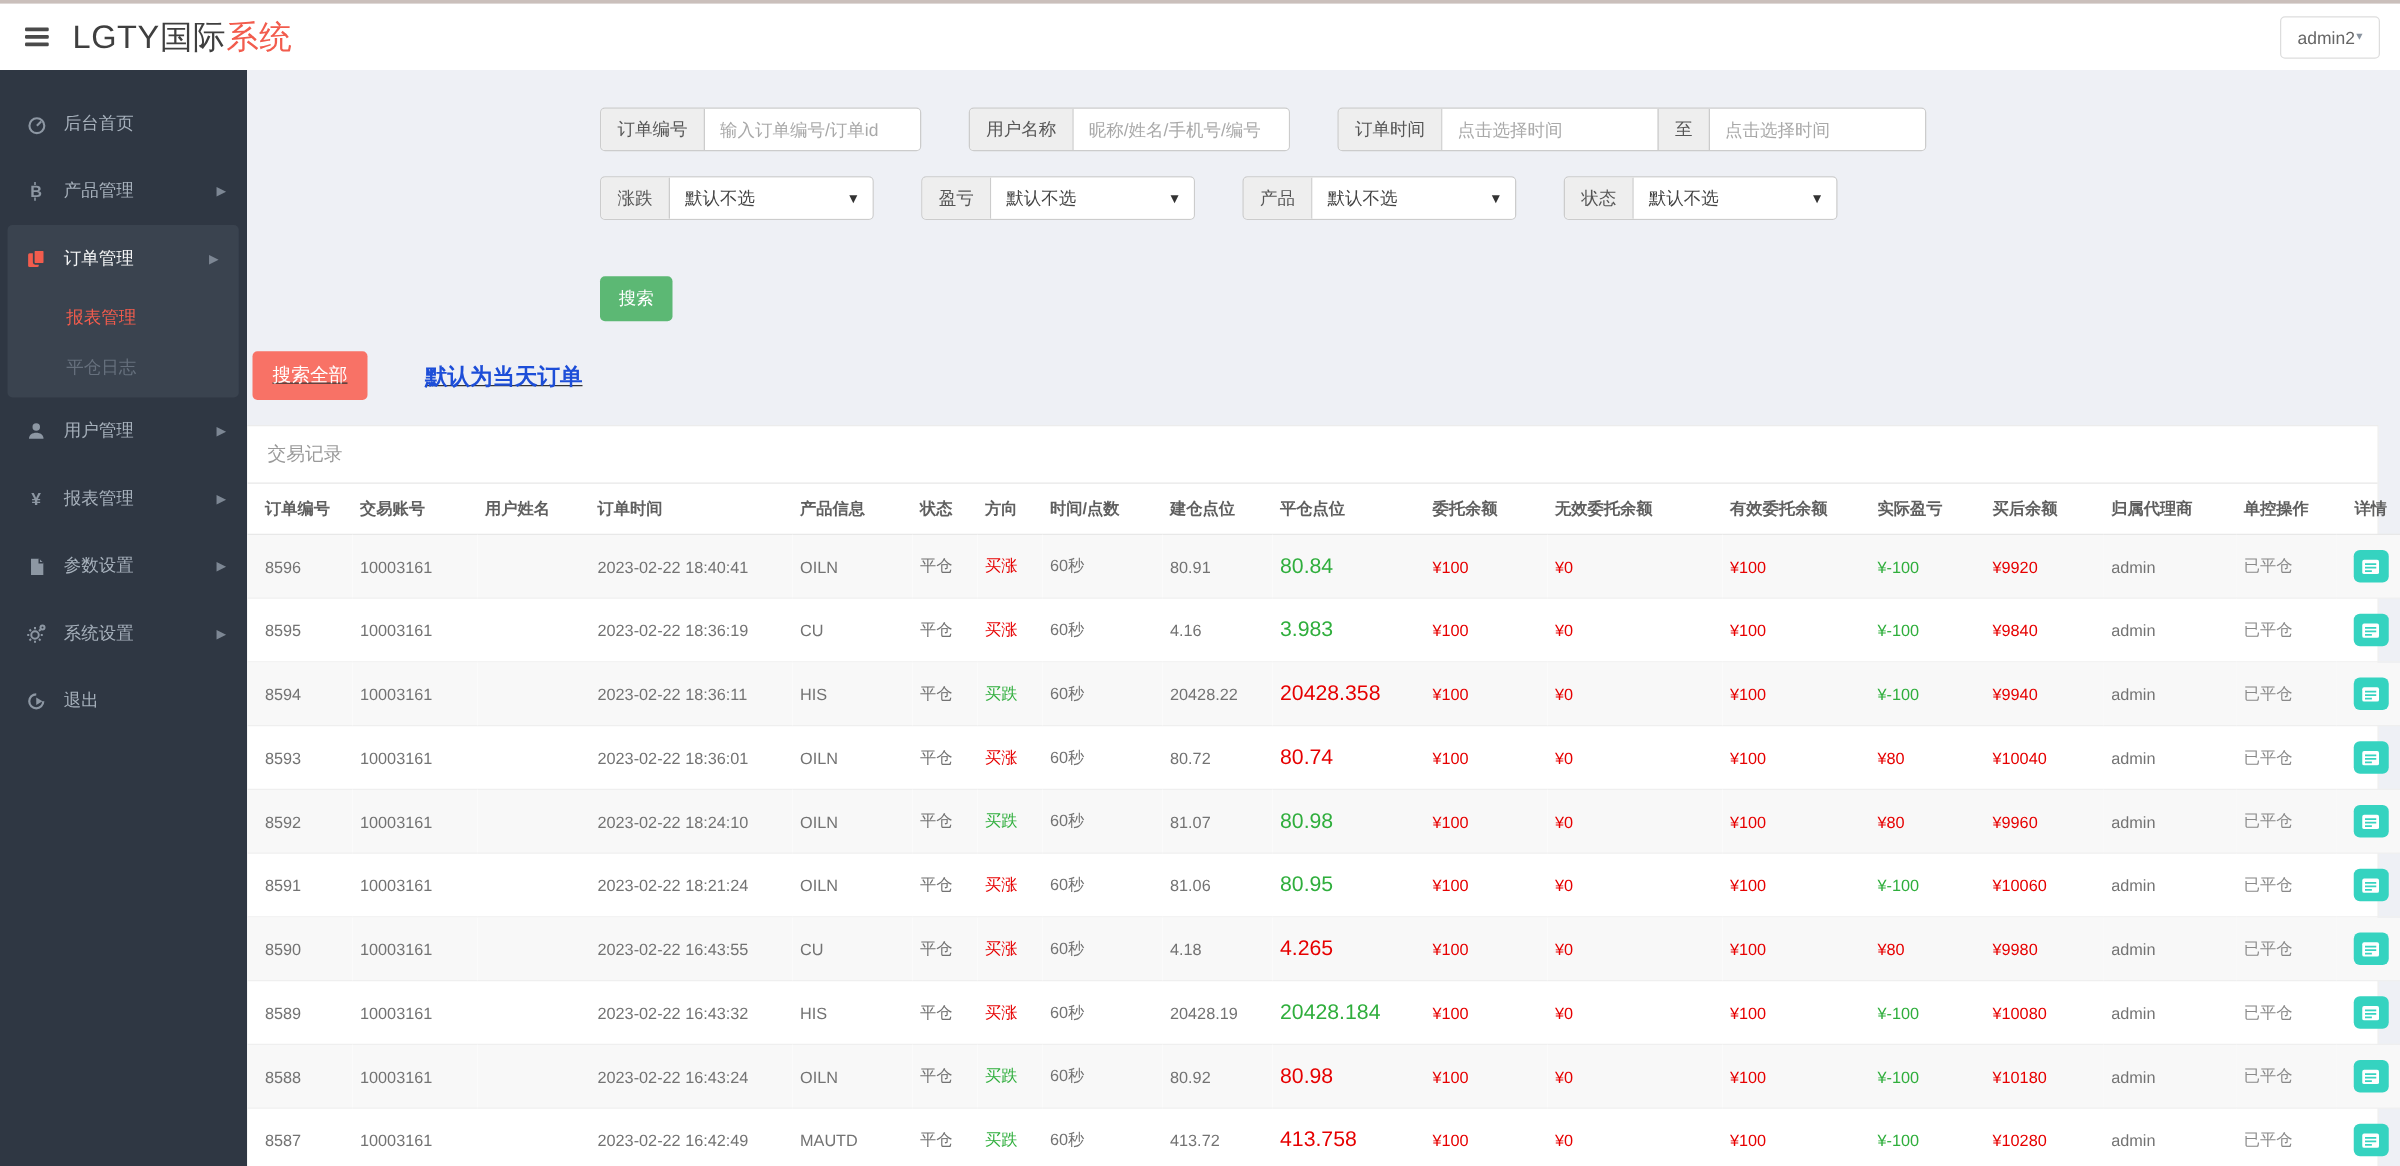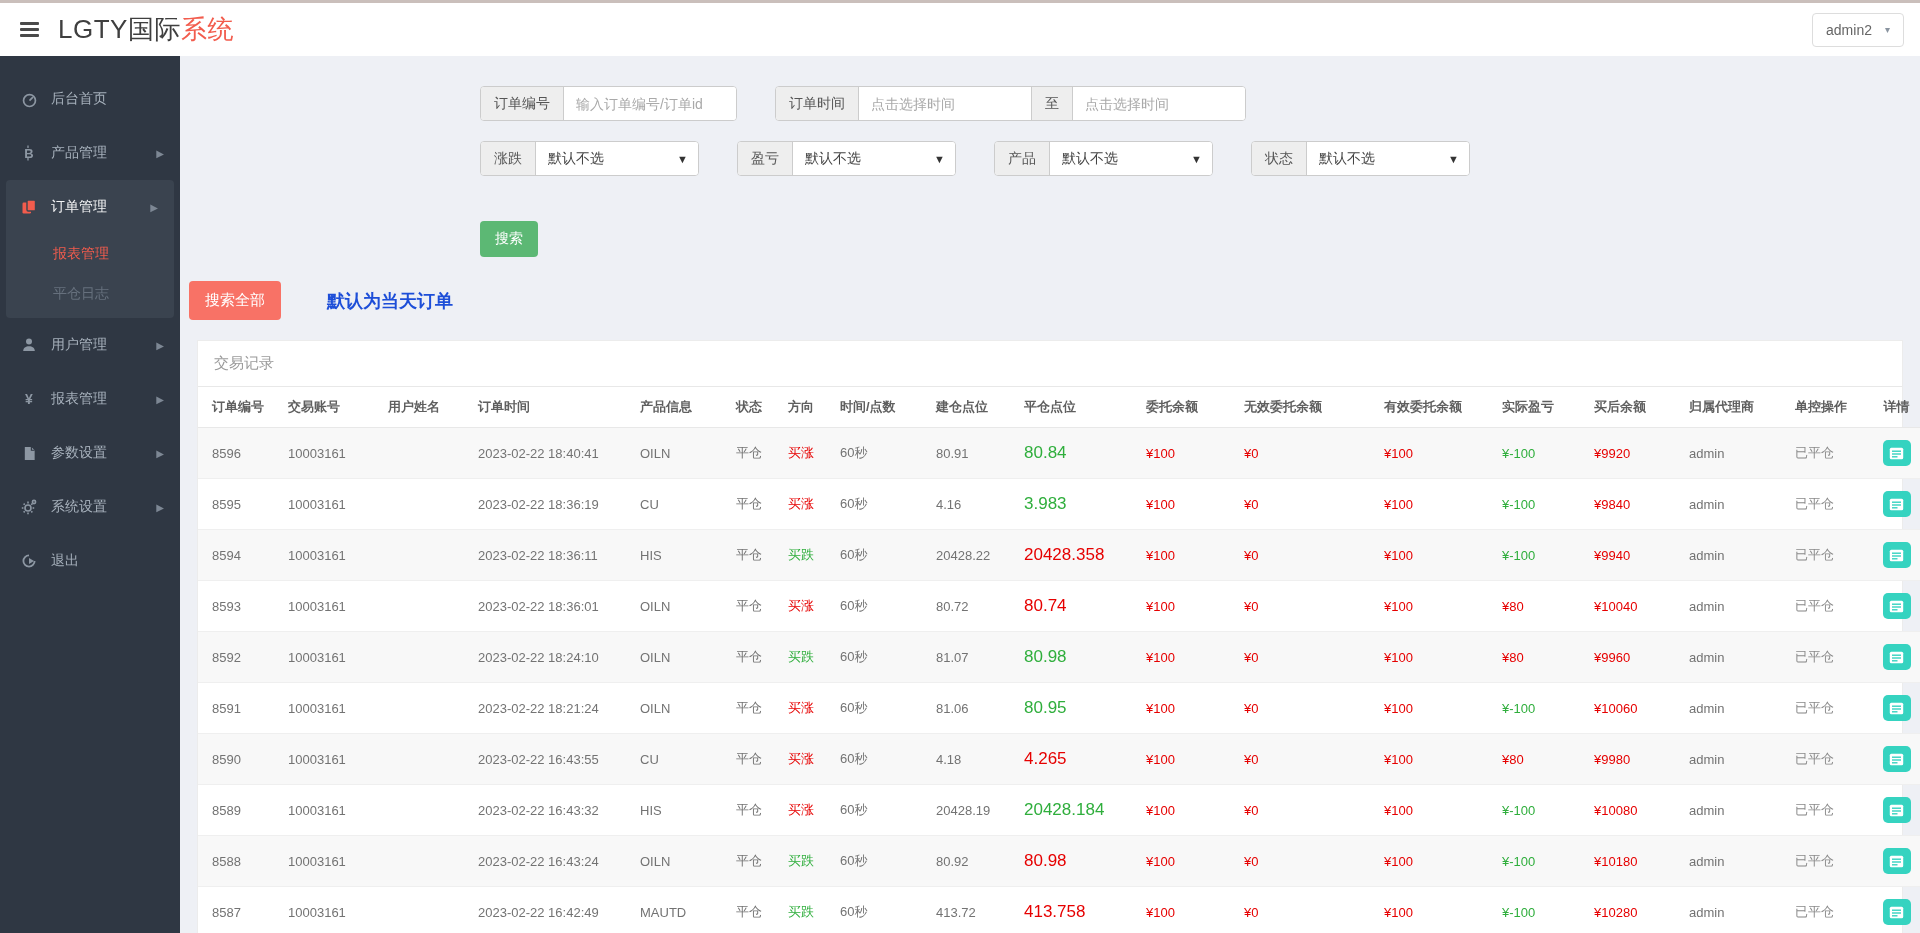--- a/index.html
+++ b/index.html
@@ -14,25 +14,25 @@
   header {
     height:53px; background:#fff; display:flex; align-items:center;
     position:relative; z-index:5; padding-right:16px;
   }
   .hamburger { width:58px; height:53px; display:flex; flex-direction:column;
     justify-content:center; align-items:center; gap:3px; cursor:pointer; }
   .hamburger i { display:block; width:19px; height:3px; background:#4a4a4a; border-radius:1px; }
   .brand { font-size:26px; color:#3f3f3f; letter-spacing:0.5px; }
   .brand .accent { color:#f25c4d; }
   .user-menu { margin-left:auto; background:#fff; border:1px solid #ddd; border-radius:4px;
-    padding:8px 13px; font-size:14px; color:#666; display:flex; align-items:center; gap:13px; cursor:pointer; }
+    padding:8px 13px; font-size:14px; color:#666; display:flex; align-items:center; gap:1px; cursor:pointer; }
   .caret { font-size:10px; color:#8a94a0; }
 
   
-  aside { position:fixed; left:0; top:56px; bottom:0; width:180px; background:#2f3743; padding-top:16px;text-align:center; }
+  aside { position:fixed; left:0; top:56px; bottom:0; width:197px; background:#2f3743; padding-top:16px;text-align:center; }
   .nav-item { display:flex; align-items:center; height:54px; padding:0 16px 0 20px;
     color:#a7b1bc; font-size:14px; gap:13px; cursor:pointer; }
   .nav-ico { width:18px; display:inline-flex; justify-content:center; color:#8d97a3; font-size:14px; }
   .nav-arrow { margin-left:auto; font-size:10px; color:#7d8794; }
   .nav-group { background:#3a434f; border-radius:4px; margin:0 6px; padding-bottom:4px; }
   .nav-group .nav-item { padding-left:14px; }
   .nav-group .nav-item .nav-label { color:#f4f5f6;font-family:Liberation Serif, serif; }
   .nav-group .nav-item .nav-ico { color:#f25c4d; }
   .sub-item { height:40px; display:flex; align-items:center; padding-left:47px;
     font-size:14px; color:#66707d; cursor:pointer; }
@@ -47,21 +47,21 @@
     font-size:14px; border-right:1px solid #ccc; white-space:nowrap; }
   .igroup .lbl.mid { border-left:1px solid #ccc; }
   .igroup input { border:none; outline:none; padding:0 12px; font-size:14px; width:172px; color:#555; background:#fff; }
   .igroup input::placeholder { color:#a9a9a9; }
   .selwrap { position:relative; width:162px; background:#fff; display:flex; align-items:center; }
   .selvalue { padding:0 12px; font-size:14px; color:#444; }
   .selcaret { position:absolute; right:10px; color:#333; font-size:11px; }
 
   .btn-search { margin:25px 0 0 300px; background:#5cb874; color:#fff; border:none; border-radius:4px;
     padding:9px 15px; font-size:14px; cursor:pointer; display:inline-block; }
-  .row-actions { display:flex; align-items:center; gap:46px; margin:24px 0 20px 9px; }
+  .row-actions { display:flex; align-items:center; gap:46px; margin:24px 0 20px 22px;text-decoration:underline; }
   .btn-search-all { background:#f87266; color:#fff; border:none; border-radius:4px;
     padding:10px 16px; font-size:15px; cursor:pointer; }
   .note { color:#1d4ed8; font-weight:bold; font-size:18px; }
 
   
   .card { background:#fff; margin:0 17px; border:1px solid #ececec; }
   .card-title { padding:13px 16px; color:#9a9a9a; font-size:15px; border-bottom:1px solid #e8e8e8; }
   table { width:100%; border-collapse:collapse; table-layout:fixed; font-size:13px; color:#737373; }
   th { text-align:left; padding:11px 6px; color:#5f5f5f; font-weight:bold; font-size:13px;
     border-bottom:1px solid #e8e8e8; white-space:nowrap; overflow:hidden; }
@@ -192,20 +192,24 @@
     <span class="nav-label">退出</span>
   </div>
 </aside>
 
 <main>
 
   <div class="filter-row">
     <div class="igroup">
       <span class="lbl">订单编号</span>
       <input type="text" placeholder="输入订单编号/订单id" style="">
+    </div>
+    <div class="igroup">
+      <span class="lbl">用户名称</span>
+      <input type="text" placeholder="昵称/姓名/手机号/编号" style="">
     </div>
     <div class="igroup">
       <span class="lbl">订单时间</span>
       <input type="text" placeholder="点击选择时间" style="">
       <span class="lbl mid">至</span>
       <input type="text" placeholder="点击选择时间" style="">
     </div>
   </div>
 
   <div class="filter-row">

